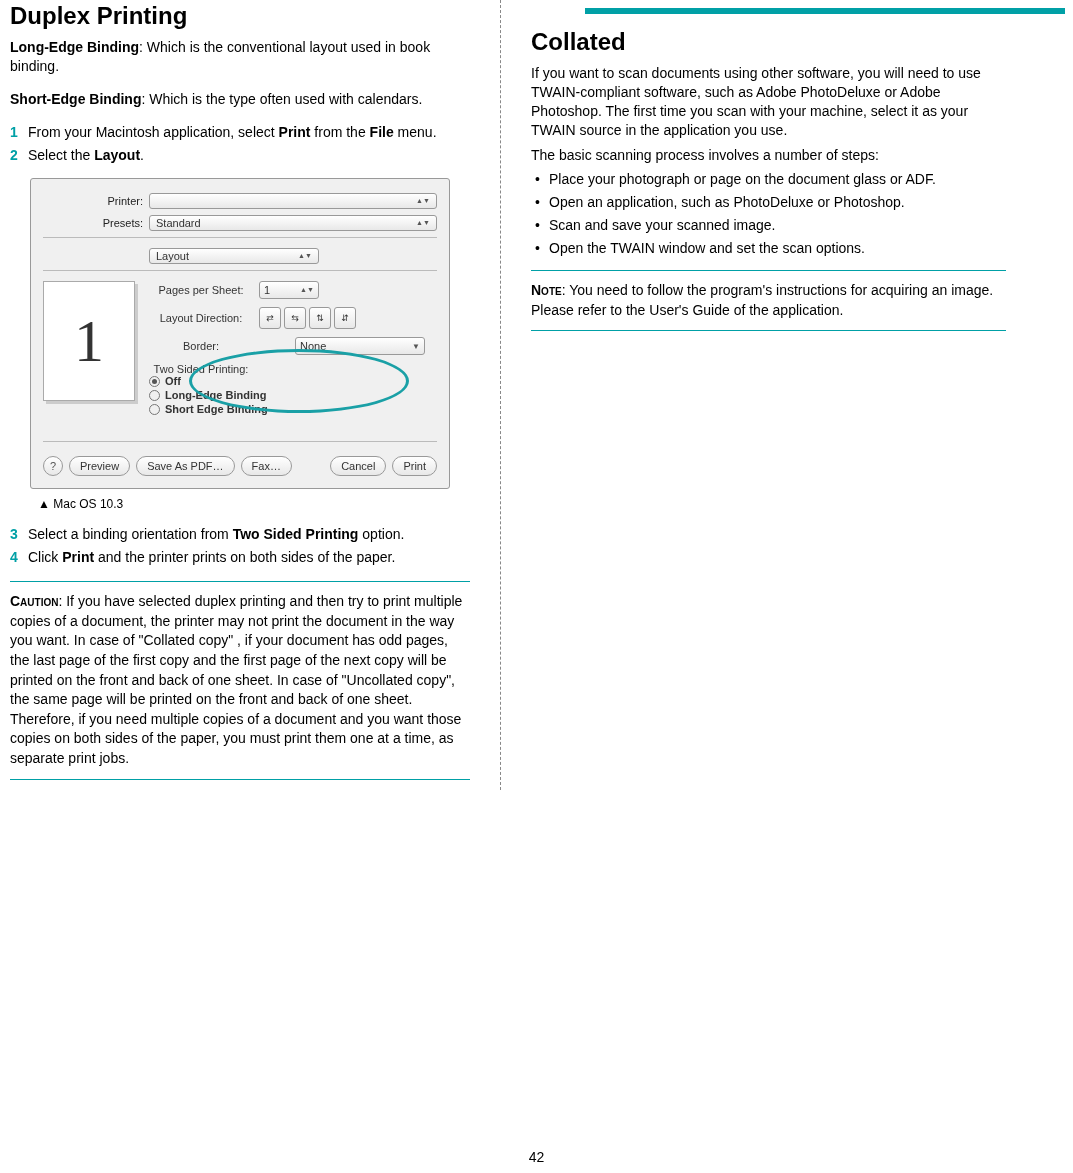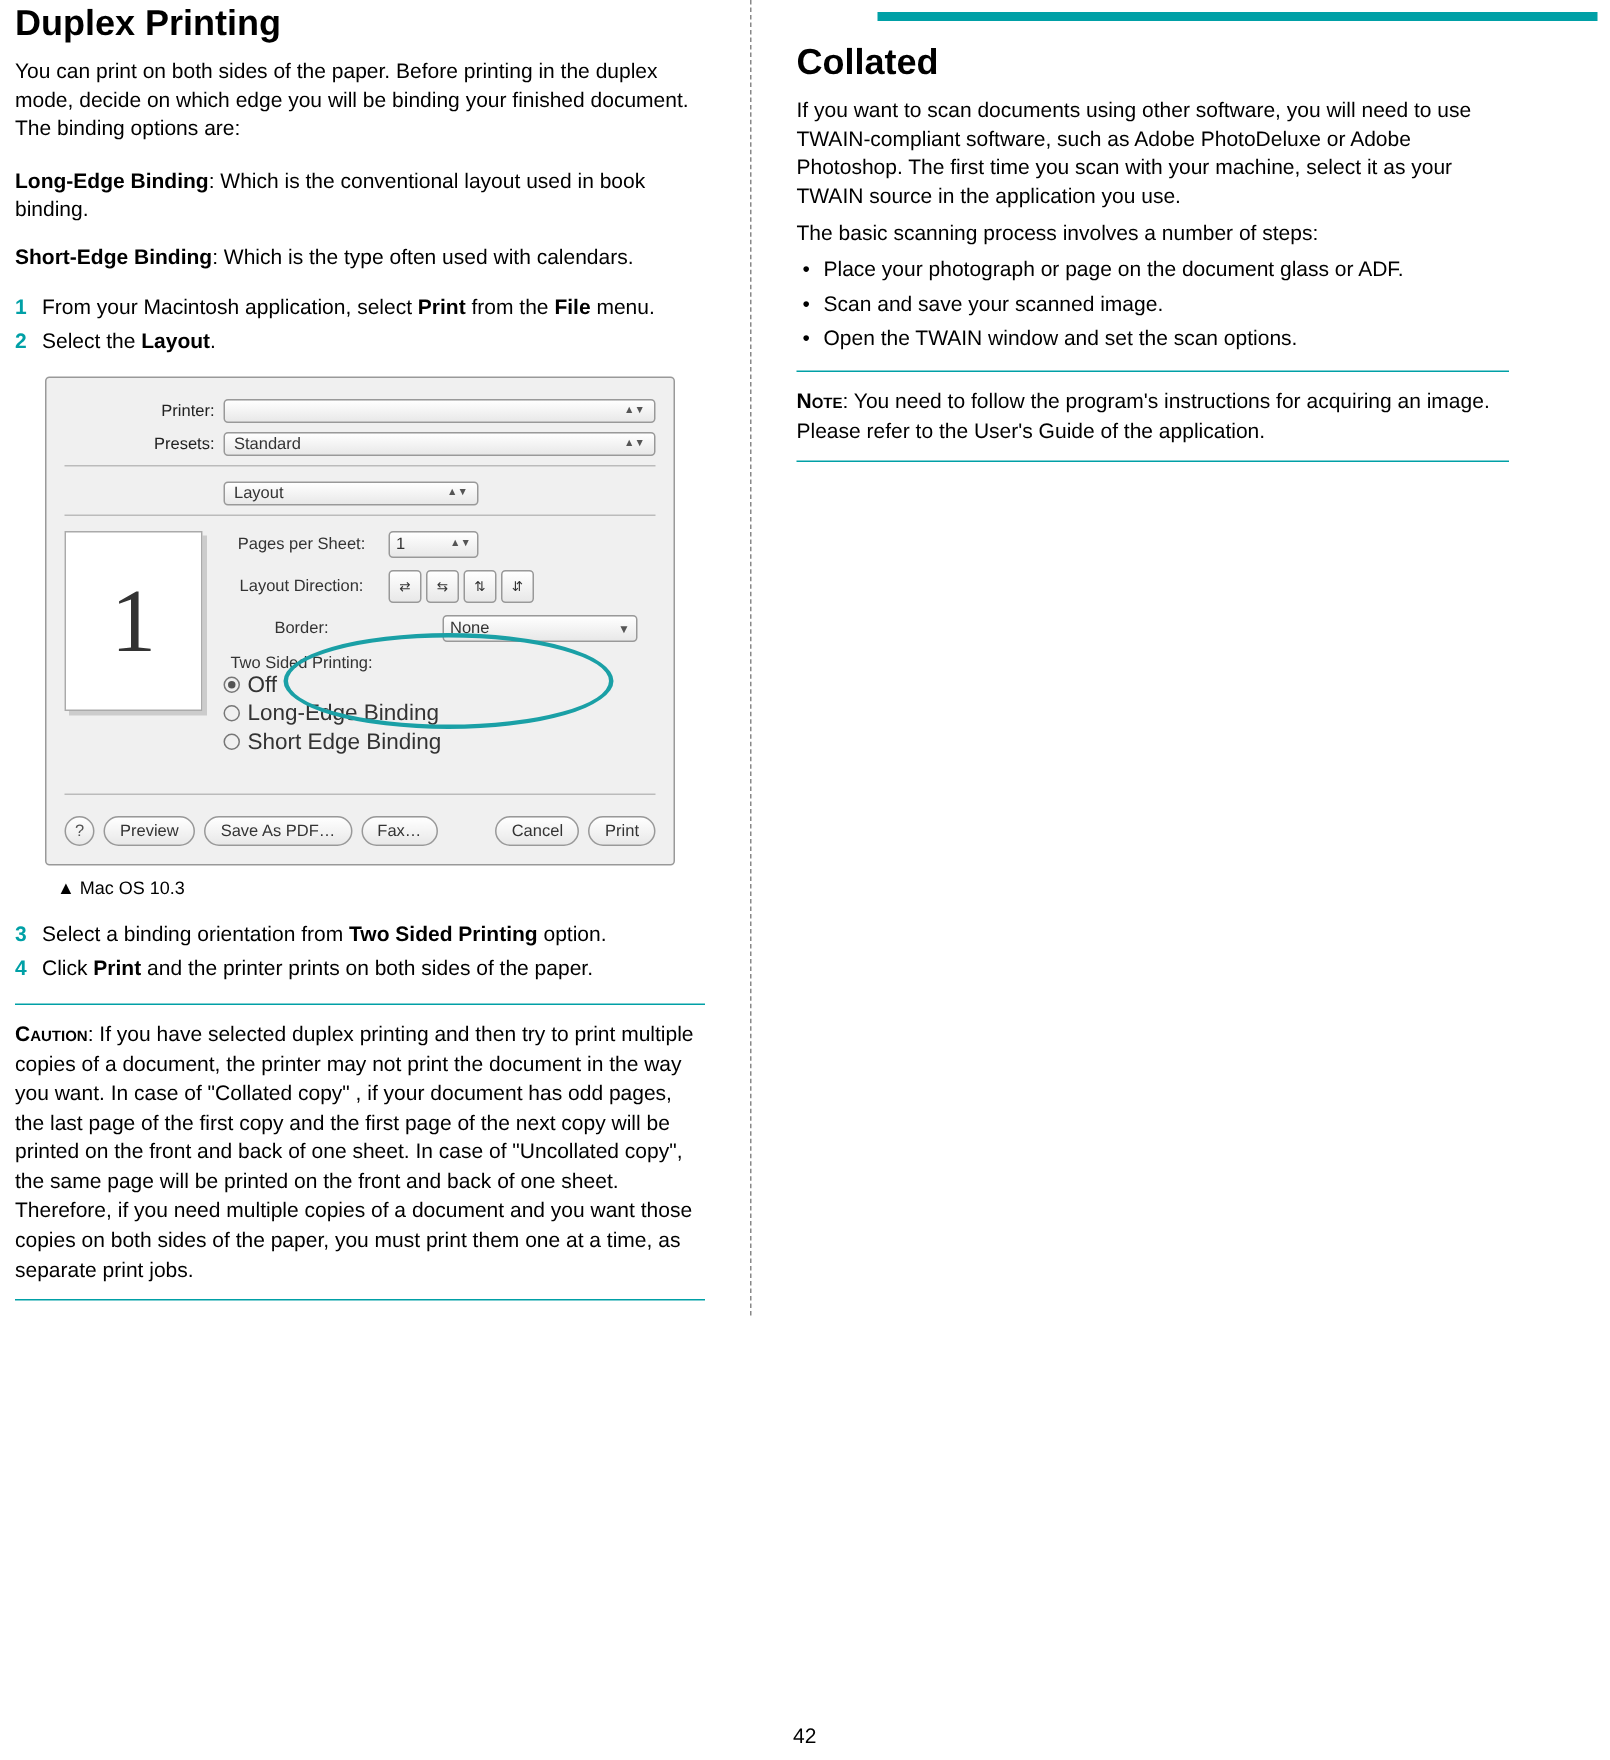--- a/index.html
+++ b/index.html
@@ -142,21 +142,21 @@
     font-size:9px;
   }
   .border-select {
     width: 130px; height: 18px;
     background: linear-gradient(#fff,#e8e8e8);
     border: 1px solid #999; border-radius: 3px;
     display: flex; align-items: center; justify-content: space-between;
     padding: 0 4px; font-size: 11px; margin-left: 36px;
   }
   .radio-group { padding-left: 0; }
-  .radio-row { display:flex; align-items:center; font-size:15px; margin-bottom:2px;}
+  .radio-row { display:flex; align-items:center; font-size:11px; margin-bottom:2px;font-weight:bold;}
   .radio { width:11px;height:11px;border:1px solid #777;border-radius:50%;margin-right:5px;display:inline-flex;align-items:center;justify-content:center;}
   .radio.checked::after{content:"";width:5px;height:5px;background:#555;border-radius:50%;}
   .circle-highlight {
     position: absolute;
     border: 3px solid #1aa0a6;
     border-radius: 50%;
     width: 220px; height: 64px;
     pointer-events: none;
   }
   .two-sided-wrap { position: relative; flex-direction: column; }
@@ -186,21 +186,20 @@
 </head>
 <body>
 
 <div class="accent-bar"></div>
 
 <div class="page">
 
   <div class="col col-left">
     <h1>Duplex Printing</h1>
 
-    <p class="intro">You can print on both sides of the paper. Before printing in the duplex mode, decide on which edge you will be binding your finished document. The binding options are:</p>
 
     <p class="binding">
       <span class="bold">Long-Edge Binding</span><span>: Which is the conventional layout used in book binding.</span>
     </p>
 
     <p class="binding">
       <span class="bold">Short-Edge Binding</span><span>: Which is the type often used with calendars.</span>
     </p>
 
     <ol class="steps">
@@ -338,20 +337,21 @@
   <div class="divider"></div>
 
   <div class="col col-right">
     <h1 class="right-h1">Collated</h1>
 
     <p>If you want to scan documents using other software, you will need to use TWAIN-compliant software, such as Adobe PhotoDeluxe or Adobe Photoshop. The first time you scan with your machine, select it as your TWAIN source in the application you use.</p>
     <p>The basic scanning process involves a number of steps:</p>
 
     <ul class="bullets">
       <li>Place your photograph or page on the document glass or ADF.</li>
+      <li>Open an application, such as PhotoDeluxe or Photoshop.</li>
       <li>Scan and save your scanned image.</li>
       <li>Open the TWAIN window and set the scan options.</li>
     </ul>
 
     <hr class="callout-hr">
     <p class="callout">
       <span class="callout-label">Note</span><span>: You need to follow the program's instructions for acquiring an image. Please refer to the User's Guide of the application.</span>
     </p>
     <hr class="callout-hr">
   </div>

